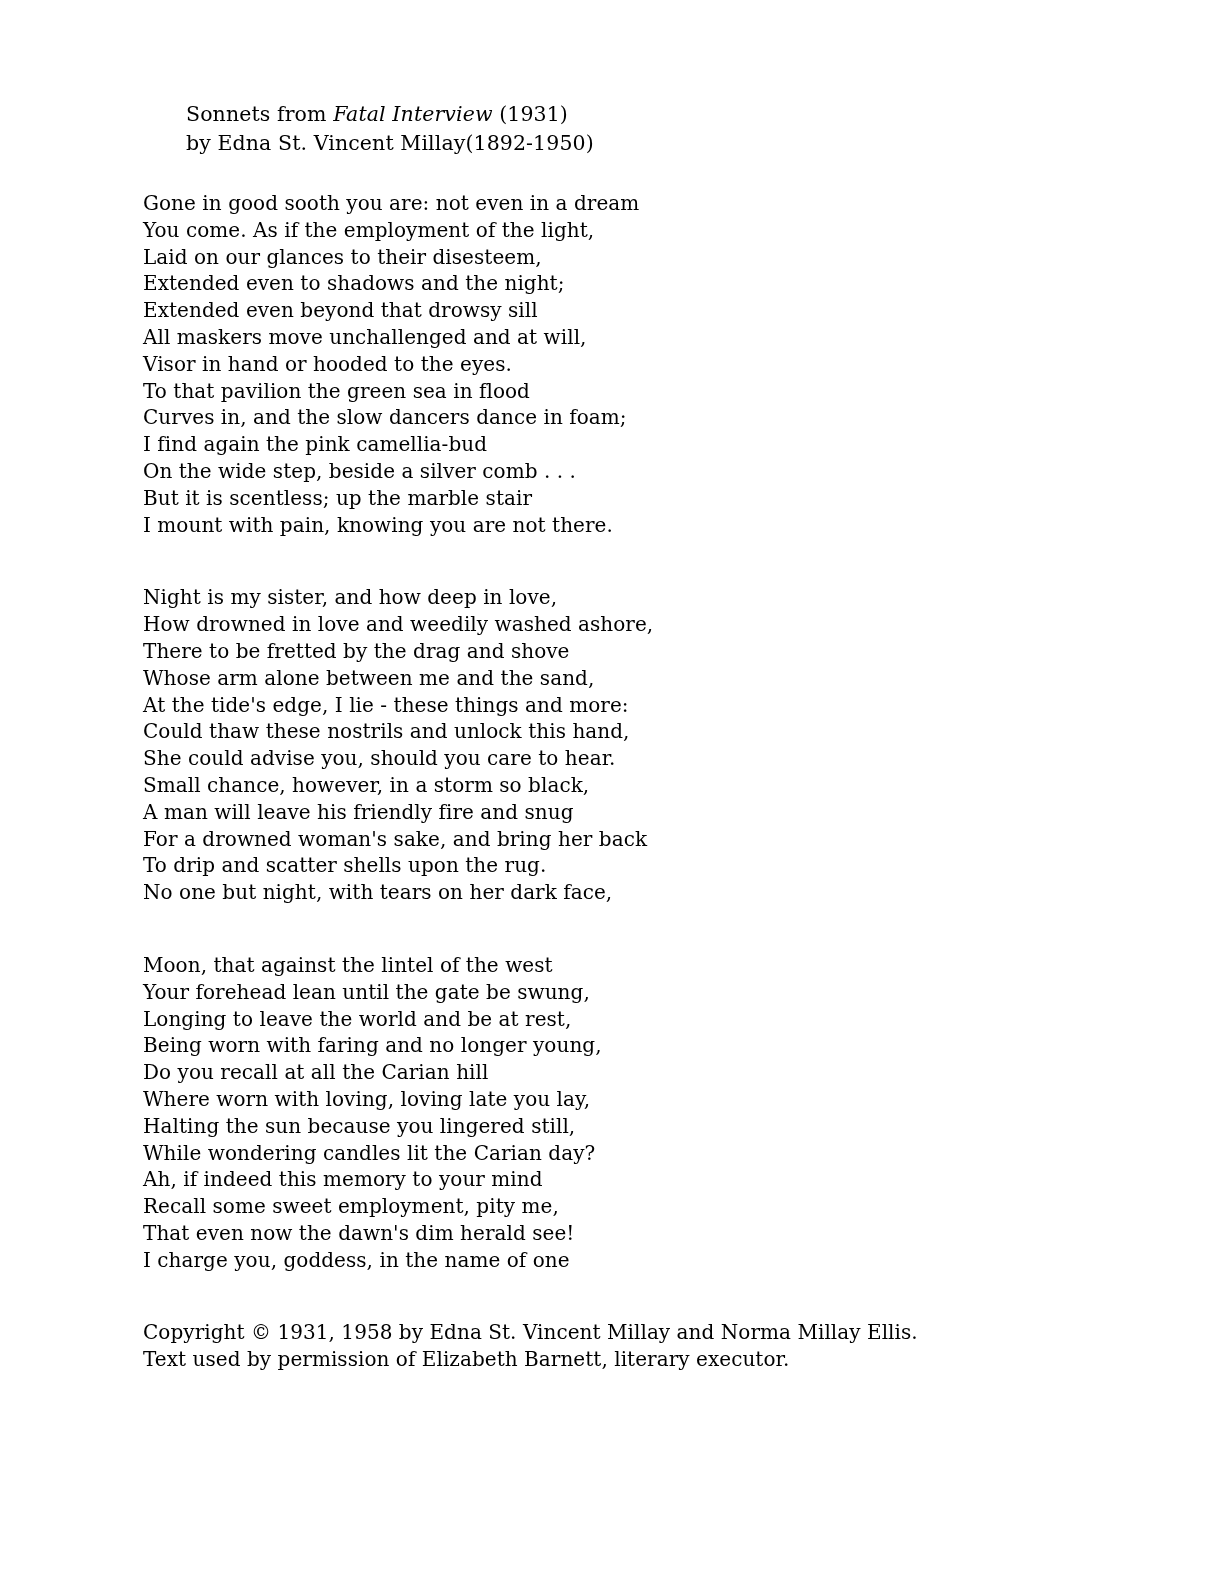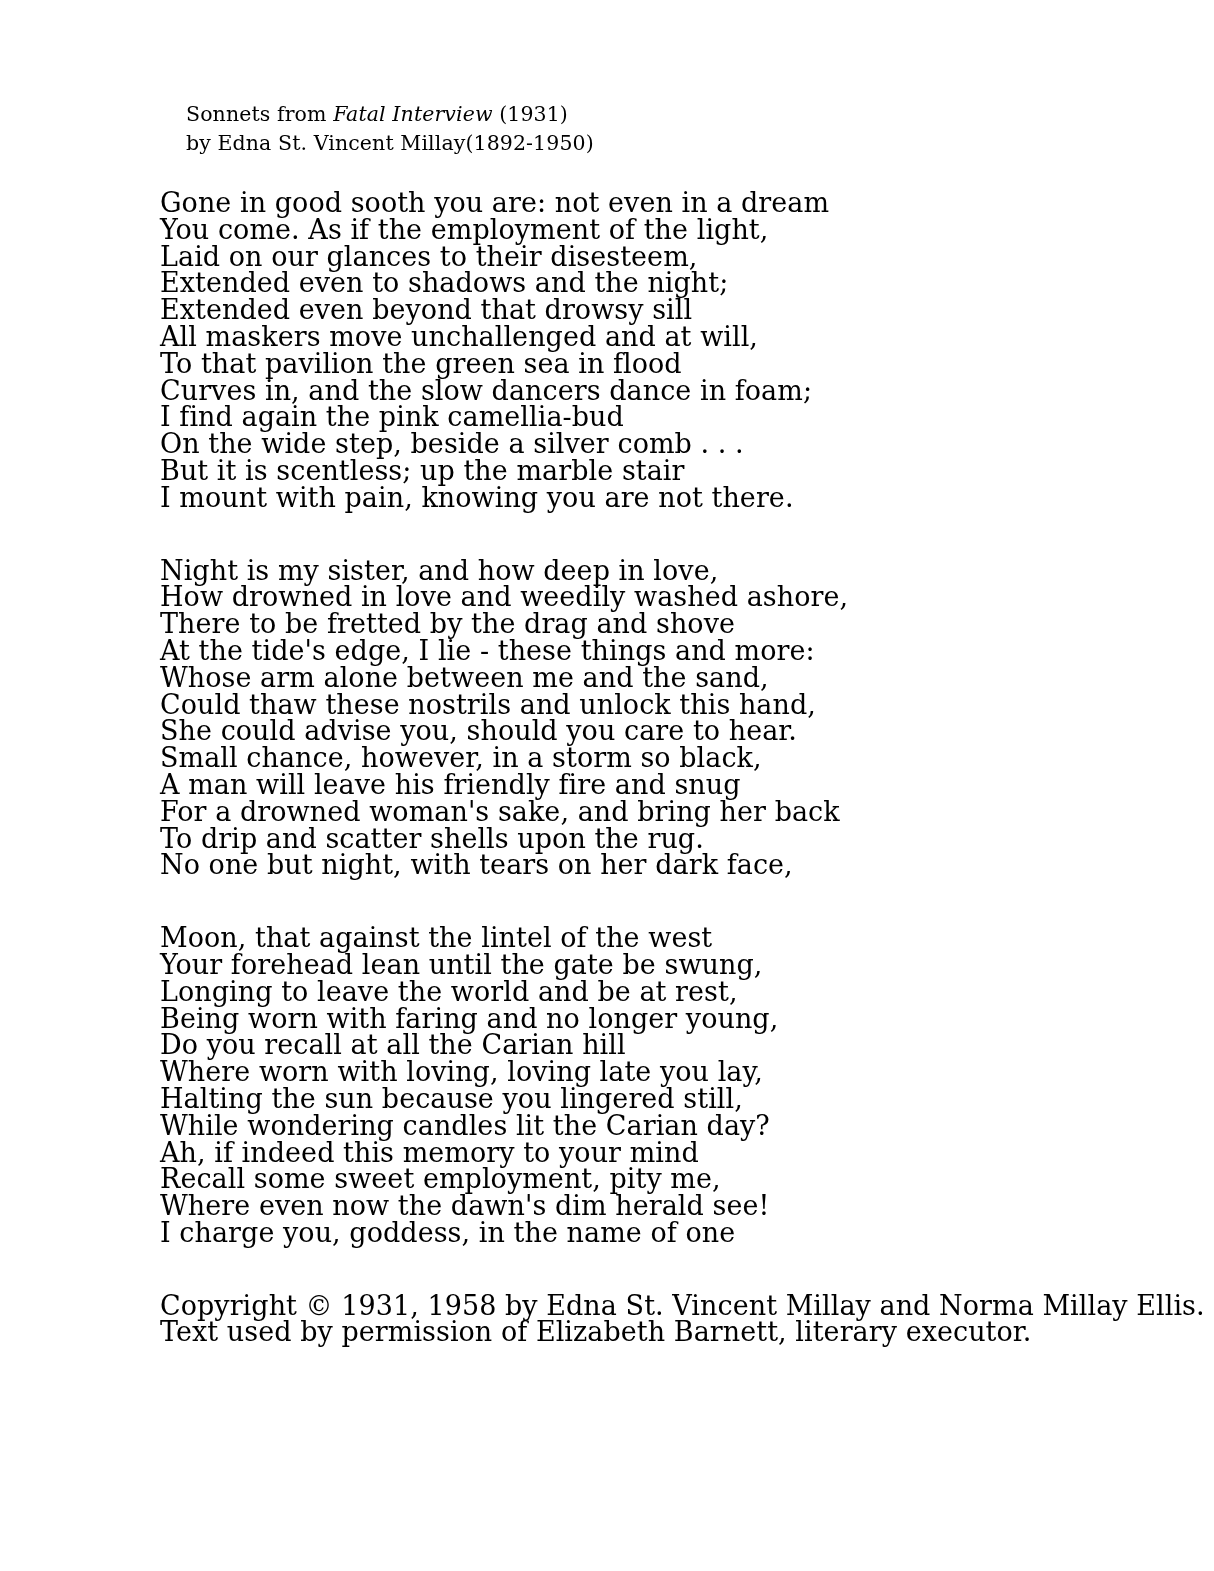--- a/index.html
+++ b/index.html
@@ -37,23 +37,23 @@
   .title-line {
     white-space: pre;
   }
   .title-italic {
     font-style: italic;
   }
 
   
   .body-block {
     position: absolute;
-    left: 160px;
+    left: 143px;
     top: 190px;
-    font-size: 27px;
+    font-size: 20px;
     line-height: 26.8px;
     letter-spacing: 0.05px;
   }
 
   .stanza {
     margin: 0 0 46px 0;
   }
   .stanza:last-of-type {
     margin-bottom: 0;
   }
@@ -81,55 +81,56 @@
 
   <div class="body-block">
 
     <div class="stanza">
       <div class="verse-line">Gone in good sooth you are: not even in a dream</div>
       <div class="verse-line">You come. As if the employment of the light,</div>
       <div class="verse-line">Laid on our glances to their disesteem,</div>
       <div class="verse-line">Extended even to shadows and the night;</div>
       <div class="verse-line">Extended even beyond that drowsy sill</div>
       <div class="verse-line">All maskers move unchallenged and at will,</div>
+      <div class="verse-line">Visor in hand or hooded to the eyes.</div>
       <div class="verse-line">To that pavilion the green sea in flood</div>
       <div class="verse-line">Curves in, and the slow dancers dance in foam;</div>
       <div class="verse-line">I find again the pink camellia-bud</div>
       <div class="verse-line">On the wide step, beside a silver comb . . .</div>
       <div class="verse-line">But it is scentless; up the marble stair</div>
       <div class="verse-line">I mount with pain, knowing you are not there.</div>
     </div>
 
     <div class="stanza">
       <div class="verse-line">Night is my sister, and how deep in love,</div>
       <div class="verse-line">How drowned in love and weedily washed ashore,</div>
       <div class="verse-line">There to be fretted by the drag and shove</div>
+      <div class="verse-line">Whose arm alone between me and the sand,</div>
       <div class="verse-line">At the tide's edge, I lie - these things and more:</div>
-      <div class="verse-line">Whose arm alone between me and the sand,</div>
       <div class="verse-line">Could thaw these nostrils and unlock this hand,</div>
       <div class="verse-line">She could advise you, should you care to hear.</div>
       <div class="verse-line">Small chance, however, in a storm so black,</div>
       <div class="verse-line">A man will leave his friendly fire and snug</div>
       <div class="verse-line">For a drowned woman's sake, and bring her back</div>
       <div class="verse-line">To drip and scatter shells upon the rug.</div>
       <div class="verse-line">No one but night, with tears on her dark face,</div>
     </div>
 
     <div class="stanza">
       <div class="verse-line">Moon, that against the lintel of the west</div>
       <div class="verse-line">Your forehead lean until the gate be swung,</div>
       <div class="verse-line">Longing to leave the world and be at rest,</div>
       <div class="verse-line">Being worn with faring and no longer young,</div>
       <div class="verse-line">Do you recall at all the Carian hill</div>
       <div class="verse-line">Where worn with loving, loving late you lay,</div>
       <div class="verse-line">Halting the sun because you lingered still,</div>
       <div class="verse-line">While wondering candles lit the Carian day?</div>
       <div class="verse-line">Ah, if indeed this memory to your mind</div>
       <div class="verse-line">Recall some sweet employment, pity me,</div>
-      <div class="verse-line">Where even now the dawn's dim herald see!</div>
+      <div class="verse-line">That even now the dawn's dim herald see!</div>
       <div class="verse-line">I charge you, goddess, in the name of one</div>
     </div>
 
     <div class="colophon">
       <div class="verse-line">Copyright © 1931, 1958 by Edna St. Vincent Millay and Norma Millay Ellis.</div>
       <div class="verse-line">Text used by permission of Elizabeth Barnett, literary executor.</div>
     </div>
 
   </div>
 </div>

